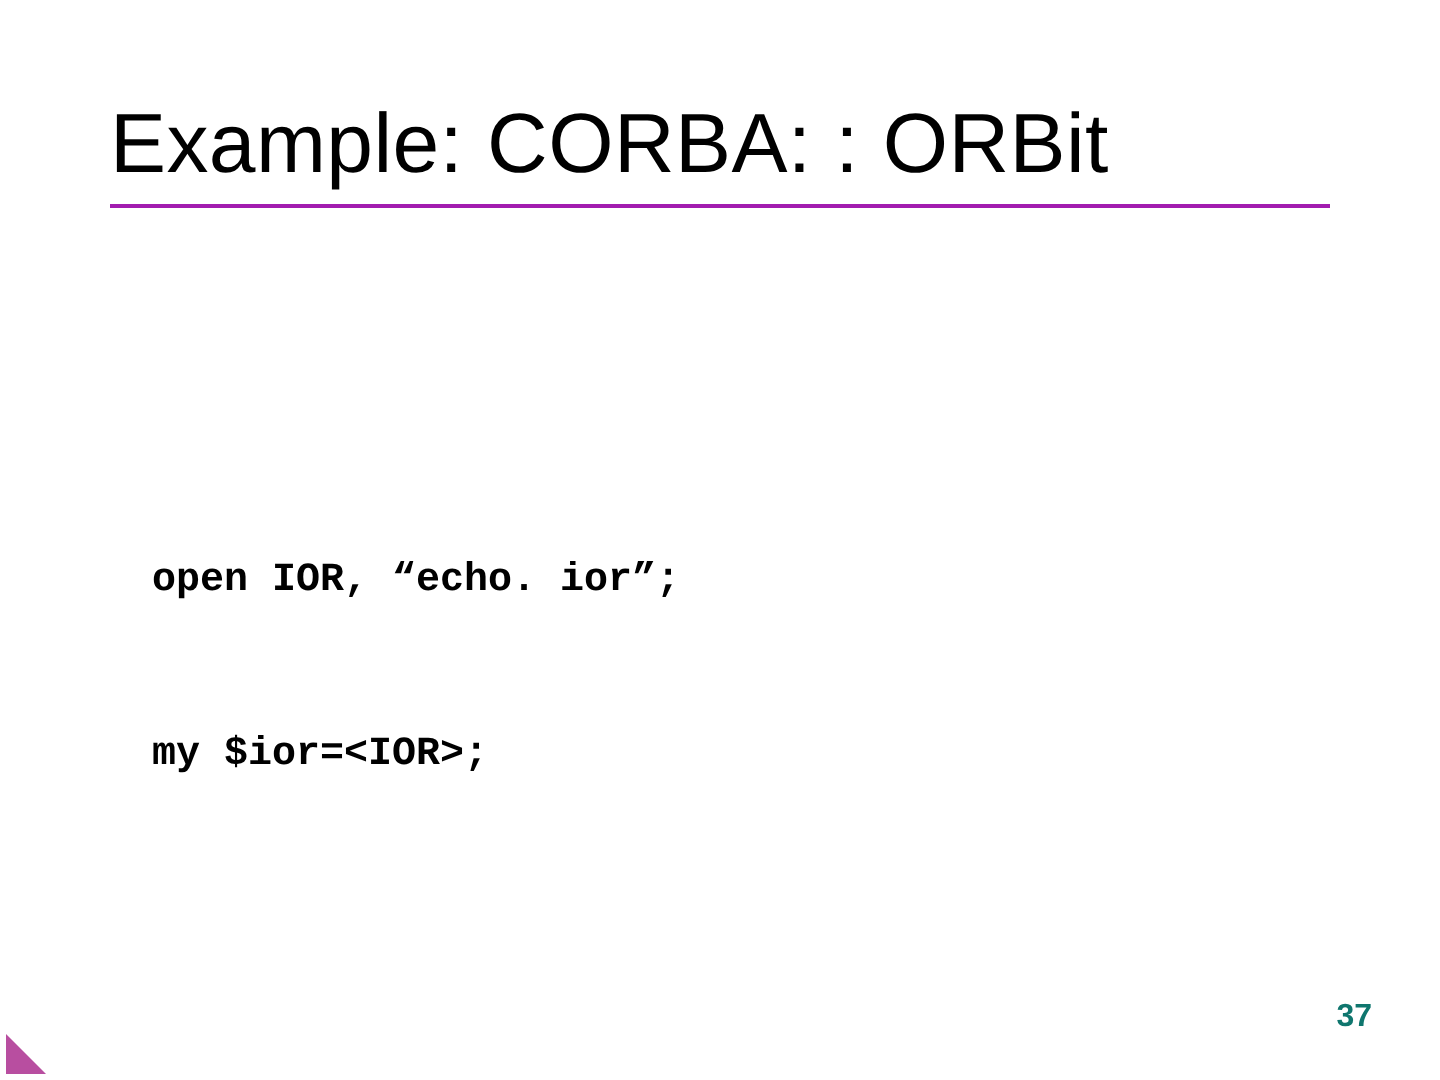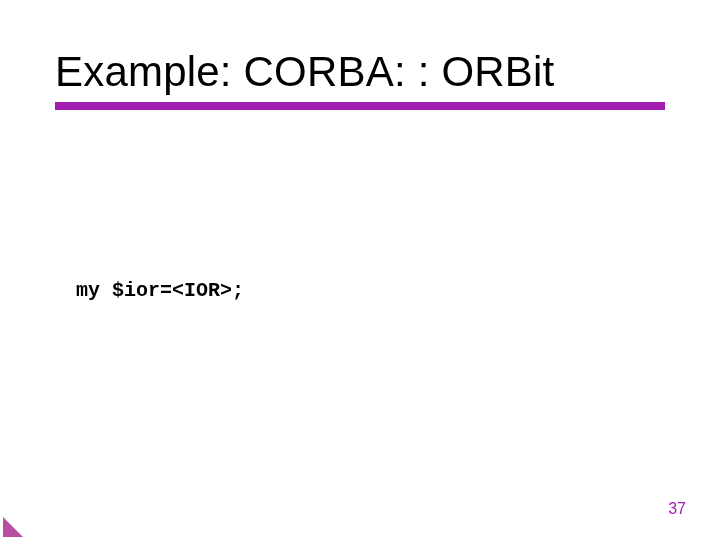--- a/index.html
+++ b/index.html
@@ -17,21 +17,21 @@
     height: 540px;
     position: relative;
     box-sizing: border-box;
   }
   .title-wrap {
     position: absolute;
     left: 55px;
     top: 48px;
     right: 55px;
     padding-bottom: 6px;
-    border-bottom: 8px solid #a21caf;
+    border-bottom: 2px solid #a21caf;
   }
   .title {
     font-size: 42px;
     font-weight: 400;
     color: #000000;
     letter-spacing: 0.2px;
     font-family: Arial, Helvetica, sans-serif;
   }
   .code-block {
     position: absolute;
@@ -43,22 +43,23 @@
     line-height: 1.45;
     color: #000000;
     white-space: pre;
     font-weight: bold;
   }
   .page-number {
     position: absolute;
     right: 34px;
     bottom: 22px;
     font-size: 16px;
-    color: #a21caf;
+    color: #0f766e;
     font-family: Arial, Helvetica, sans-serif;
+    font-weight: bold;
   }
   .corner {
     position: absolute;
     left: 3px;
     bottom: 3px;
     width: 0;
     height: 0;
     border-left: 20px solid #b84ea0;
     border-top: 20px solid transparent;
   }
@@ -67,20 +68,21 @@
 <body>
 
 <div class="slide">
 
   <div class="title-wrap">
     <div class="title">Example: CORBA: : ORBit</div>
   </div>
 
   <div class="code-block">
     <div></div>
+    <div>open IOR, “echo. ior”;</div>
     <div>my $ior=&lt;IOR&gt;;</div>
     
     
     
     
   </div>
 
   <div class="page-number">37</div>
 
   <div class="corner"></div>

